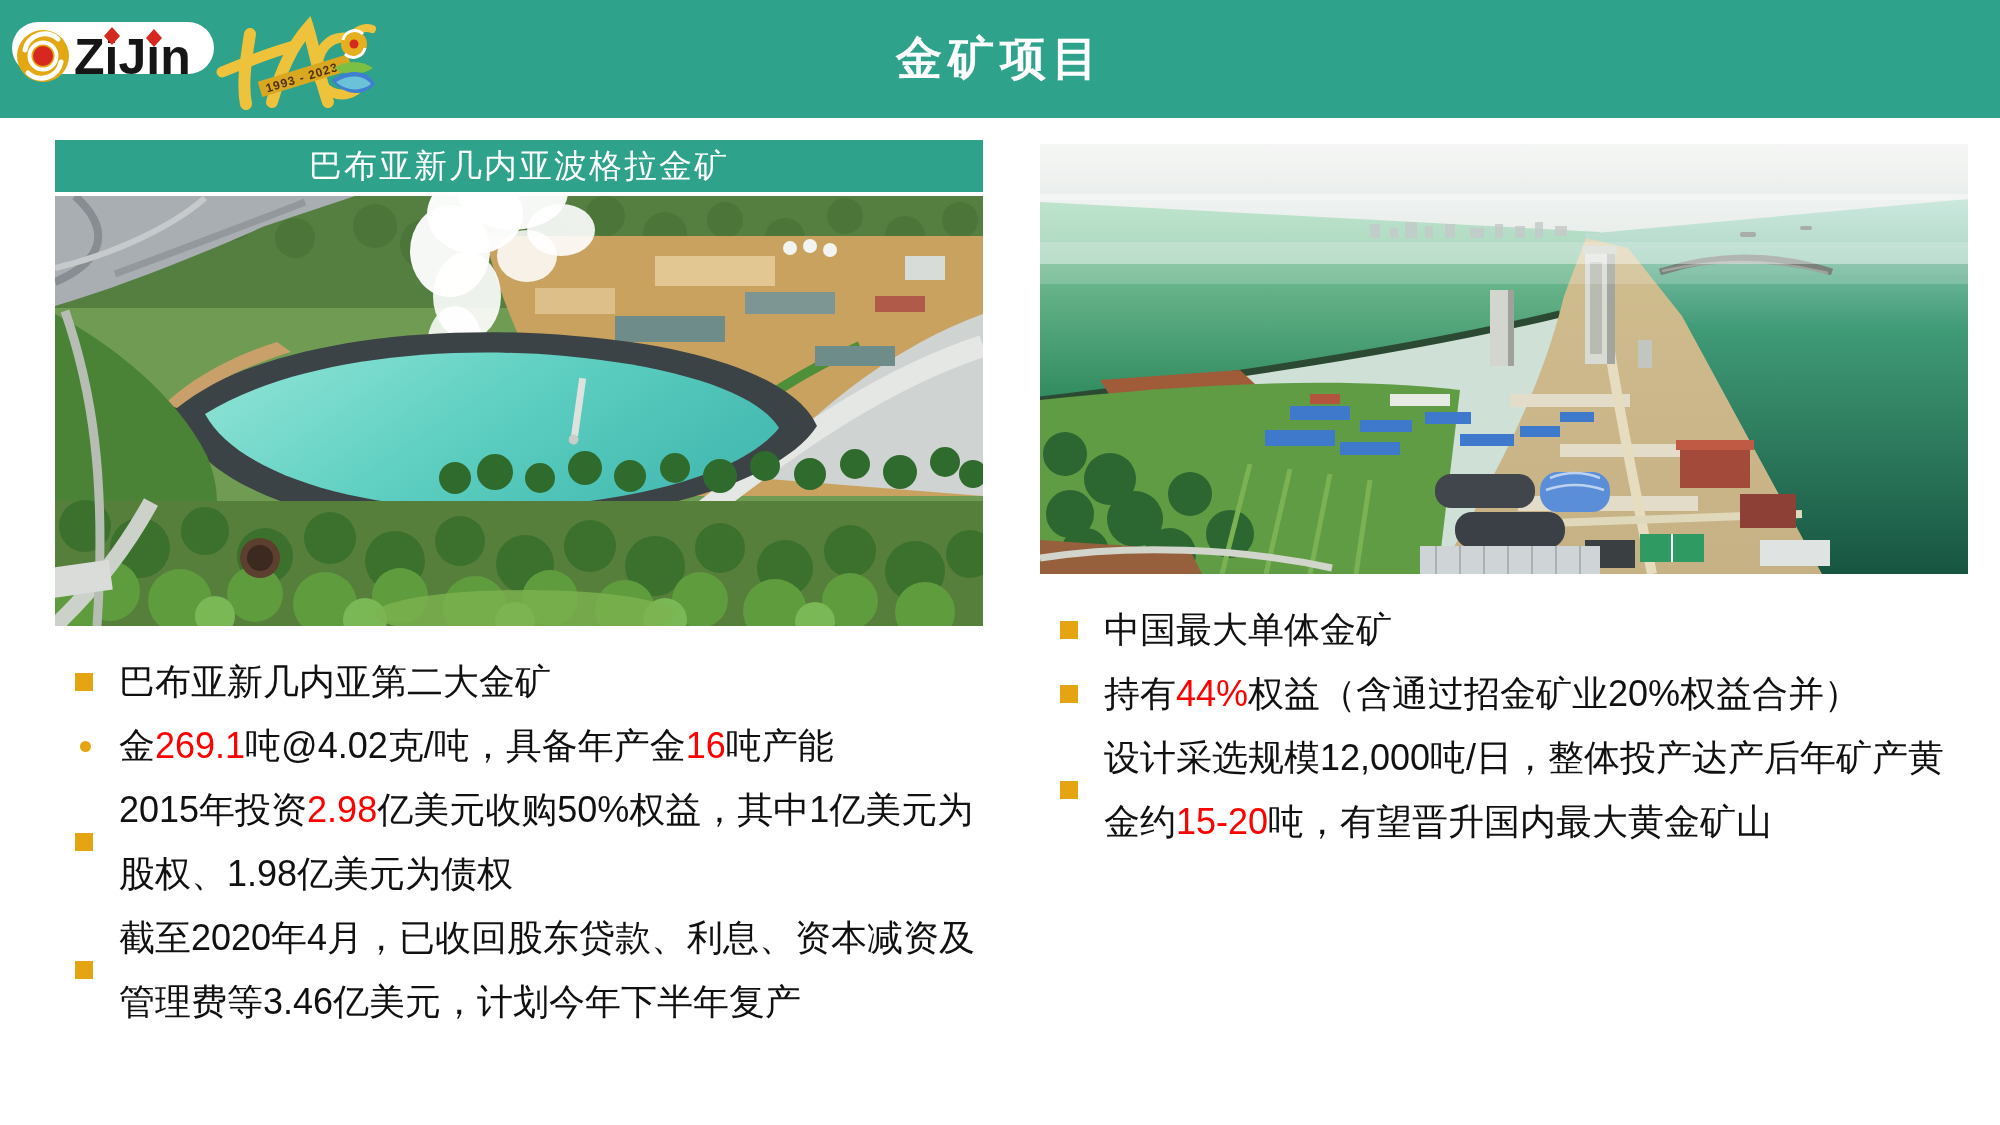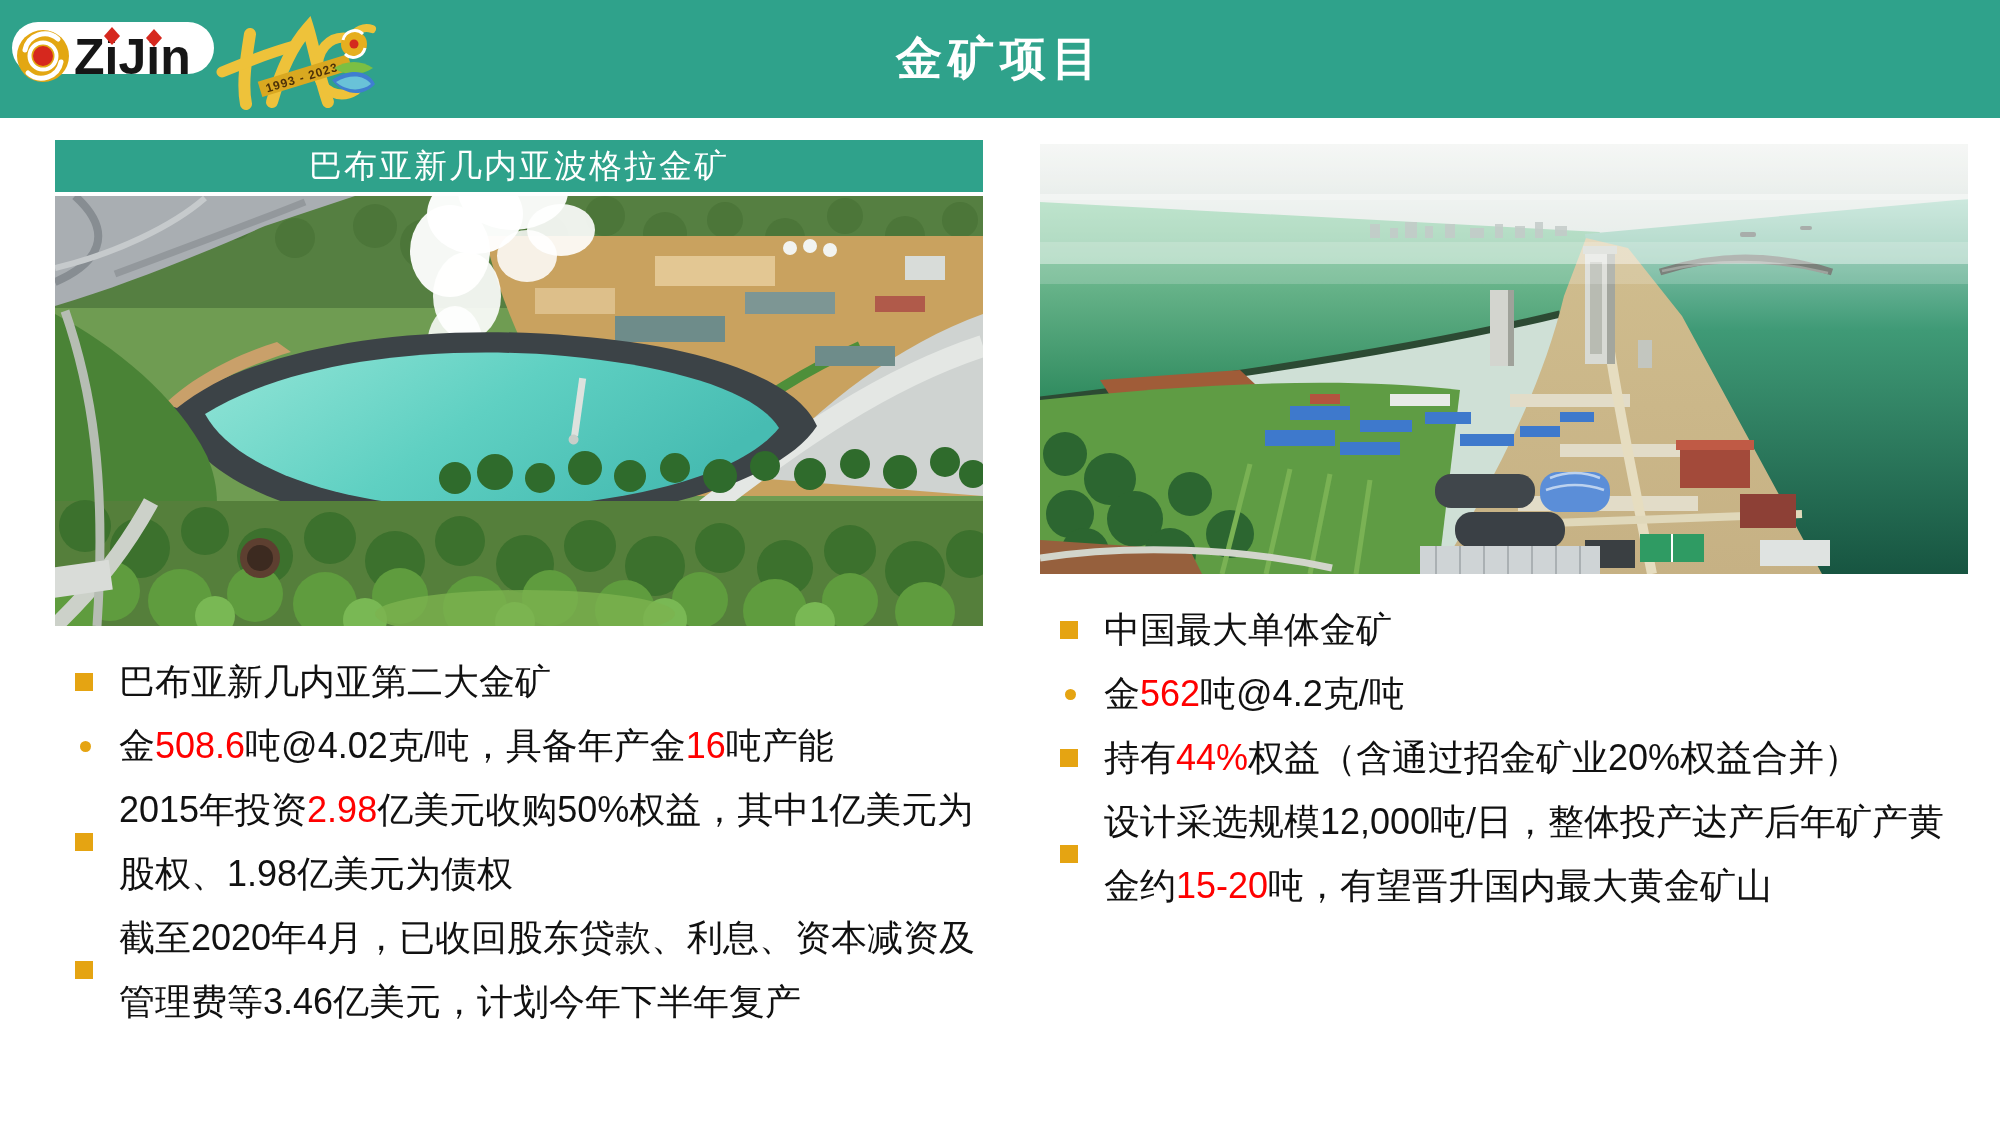--- a/index.html
+++ b/index.html
@@ -271,21 +271,21 @@
         <div class="bullet-row">
           <span class="marker-box">
             <span class="marker square"></span>
           </span>
           <span class="bullet-text"><span>巴布亚新几内亚第二大金矿</span></span>
         </div>
         <div class="bullet-row">
           <span class="marker-box">
             <span class="marker dot"></span>
           </span>
-          <span class="bullet-text"><span>金</span><span class="red">508.6</span><span>吨@4.02克/吨，具备年产金</span><span class="red">16</span><span>吨产能</span></span>
+          <span class="bullet-text"><span>金</span><span class="red">269.1</span><span>吨@4.02克/吨，具备年产金</span><span class="red">16</span><span>吨产能</span></span>
         </div>
         <div class="bullet-row">
           <span class="marker-box">
             <span class="marker square"></span>
           </span>
           <span class="bullet-text"><span>2015年投资</span><span class="red">2.98</span><span>亿美元收购50%权益，其中1亿美元为股权、1.98亿美元为债权</span></span>
         </div>
         <div class="bullet-row">
           <span class="marker-box">
             <span class="marker square"></span>
@@ -435,26 +435,20 @@
 
     <div class="bullet-list">
         <div class="bullet-row">
           <span class="marker-box">
             <span class="marker square"></span>
           </span>
           <span class="bullet-text"><span>中国最大单体金矿</span></span>
         </div>
         <div class="bullet-row">
           <span class="marker-box">
-            <span class="marker dot"></span>
-          </span>
-          <span class="bullet-text"><span>金</span><span class="red">562</span><span>吨@4.2克/吨</span></span>
-        </div>
-        <div class="bullet-row">
-          <span class="marker-box">
             <span class="marker square"></span>
           </span>
           <span class="bullet-text"><span>持有</span><span class="red">44%</span><span>权益（含通过招金矿业20%权益合并）</span></span>
         </div>
         <div class="bullet-row">
           <span class="marker-box">
             <span class="marker square"></span>
           </span>
           <span class="bullet-text"><span>设计采选规模12,000吨/日，整体投产达产后年矿产黄金约</span><span class="red">15-20</span><span>吨，有望晋升国内最大黄金矿山</span></span>
         </div>

